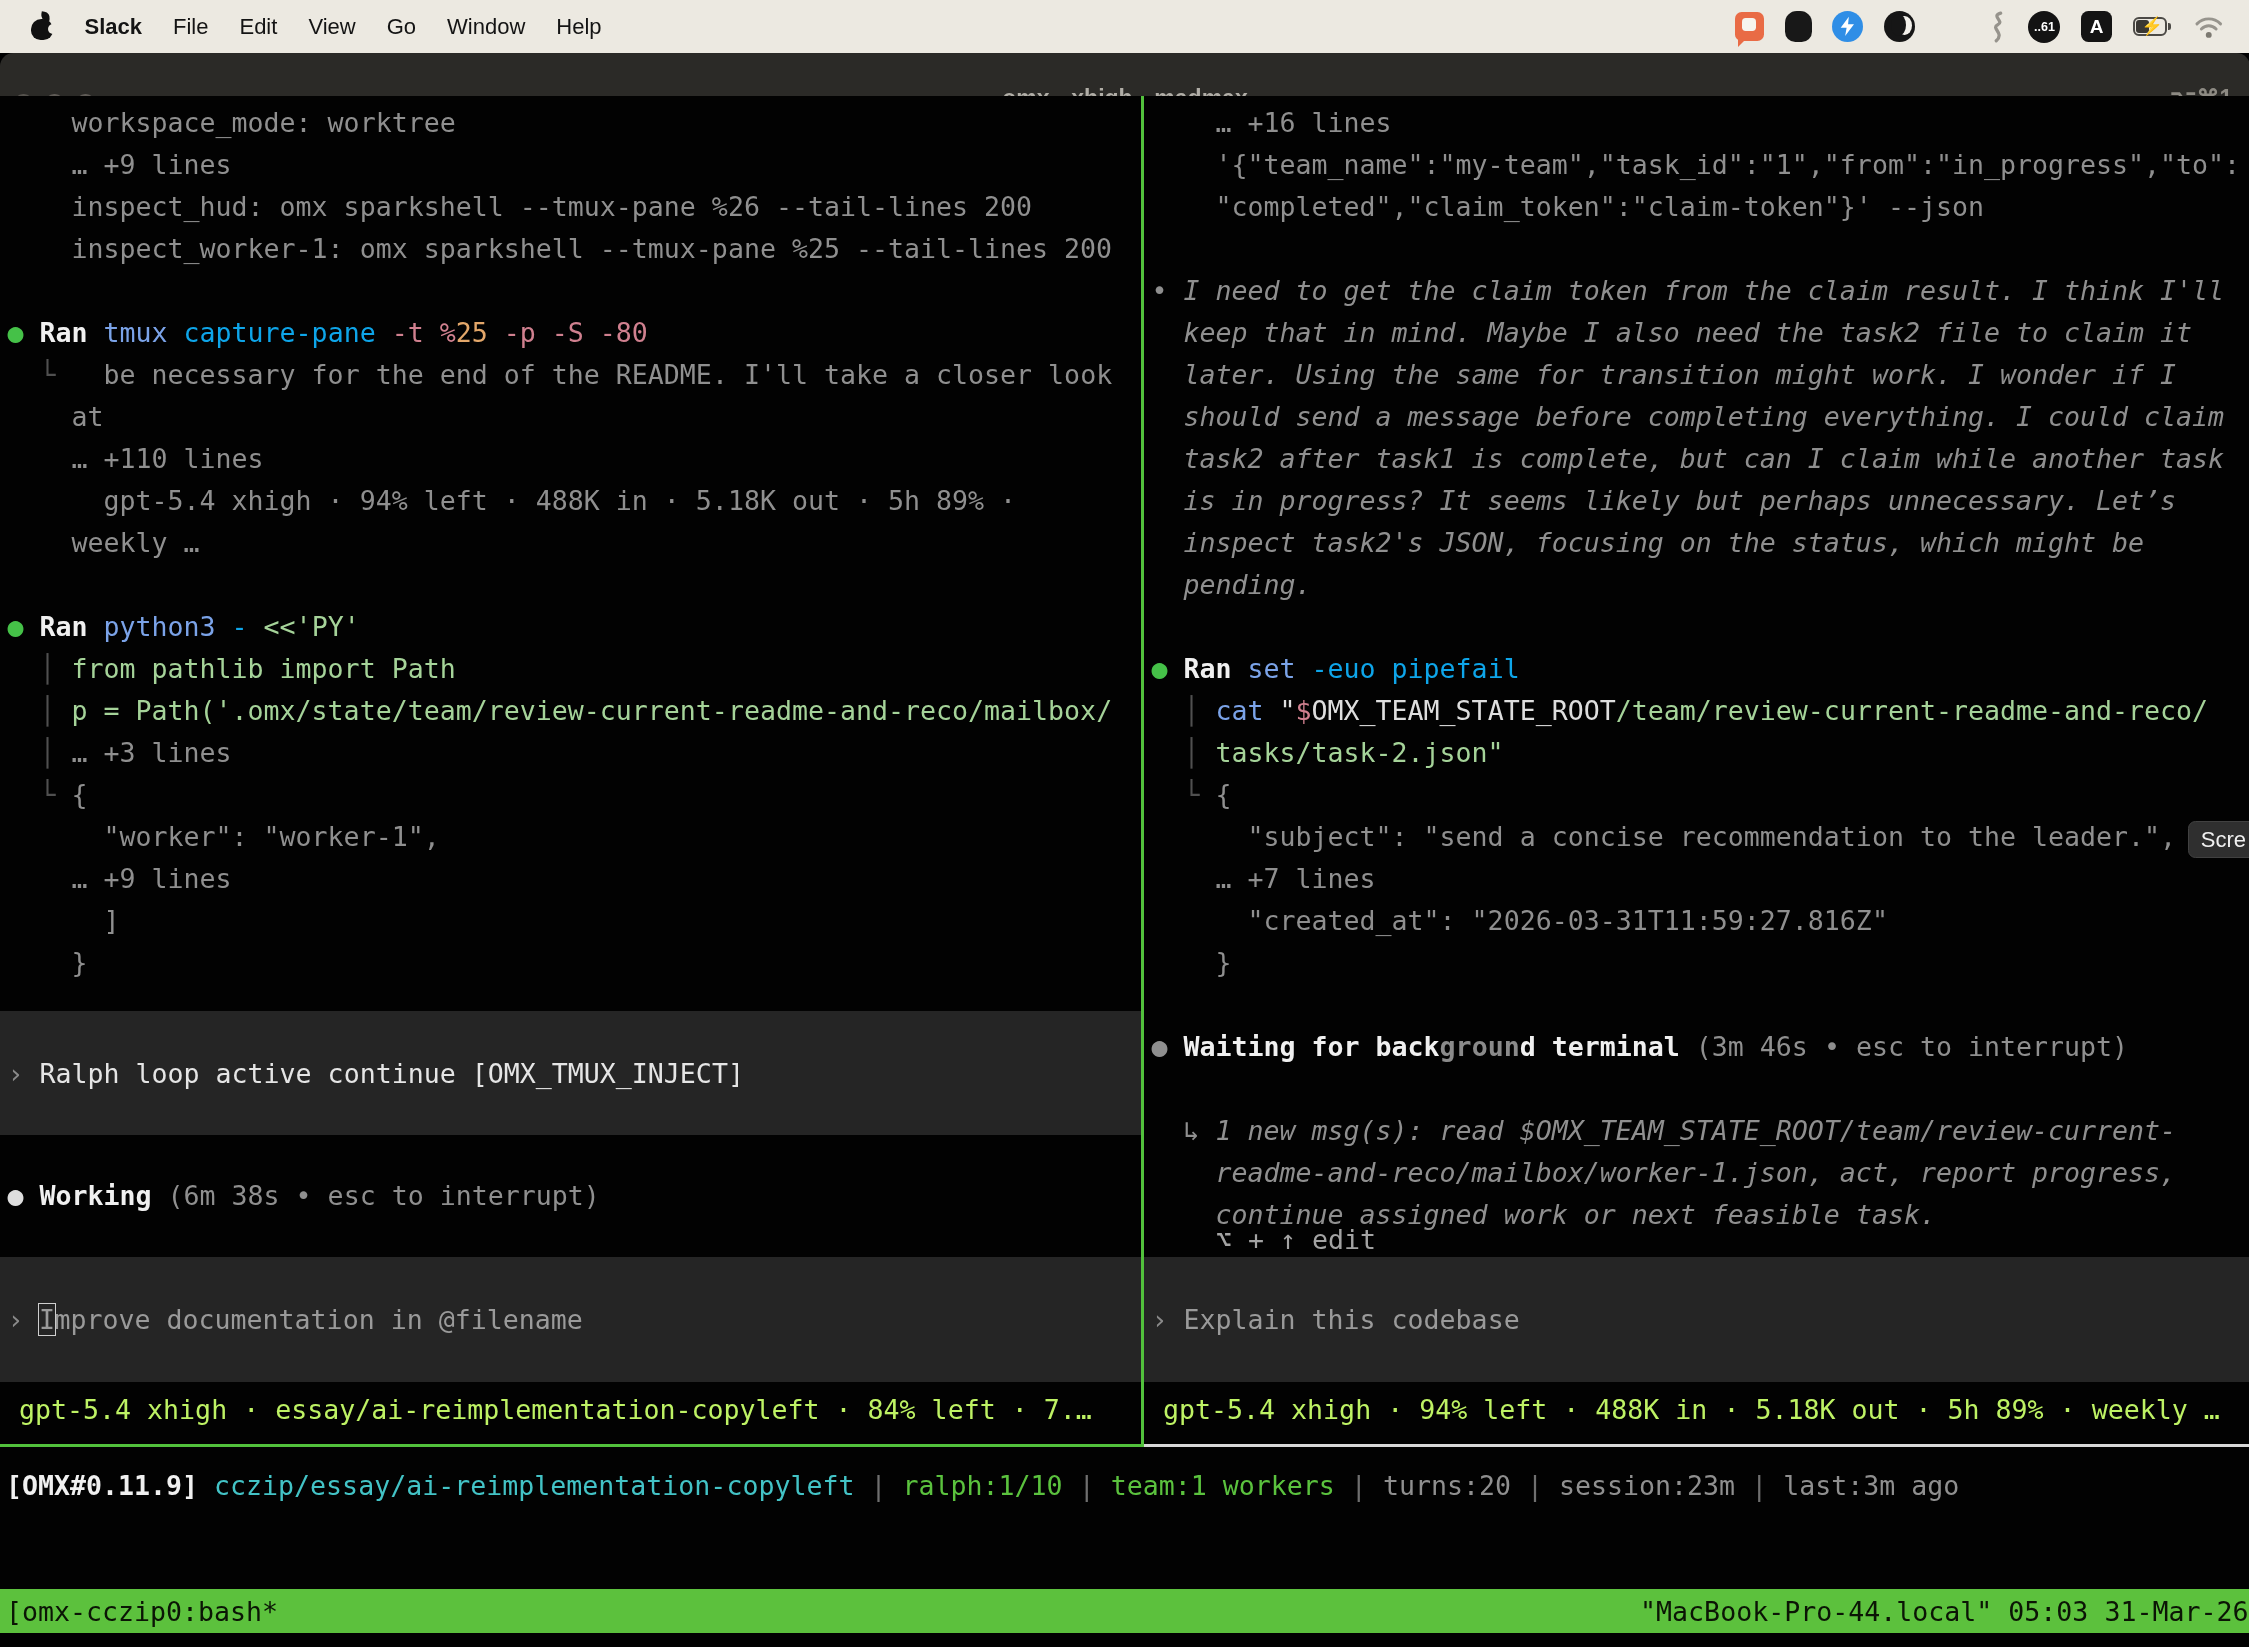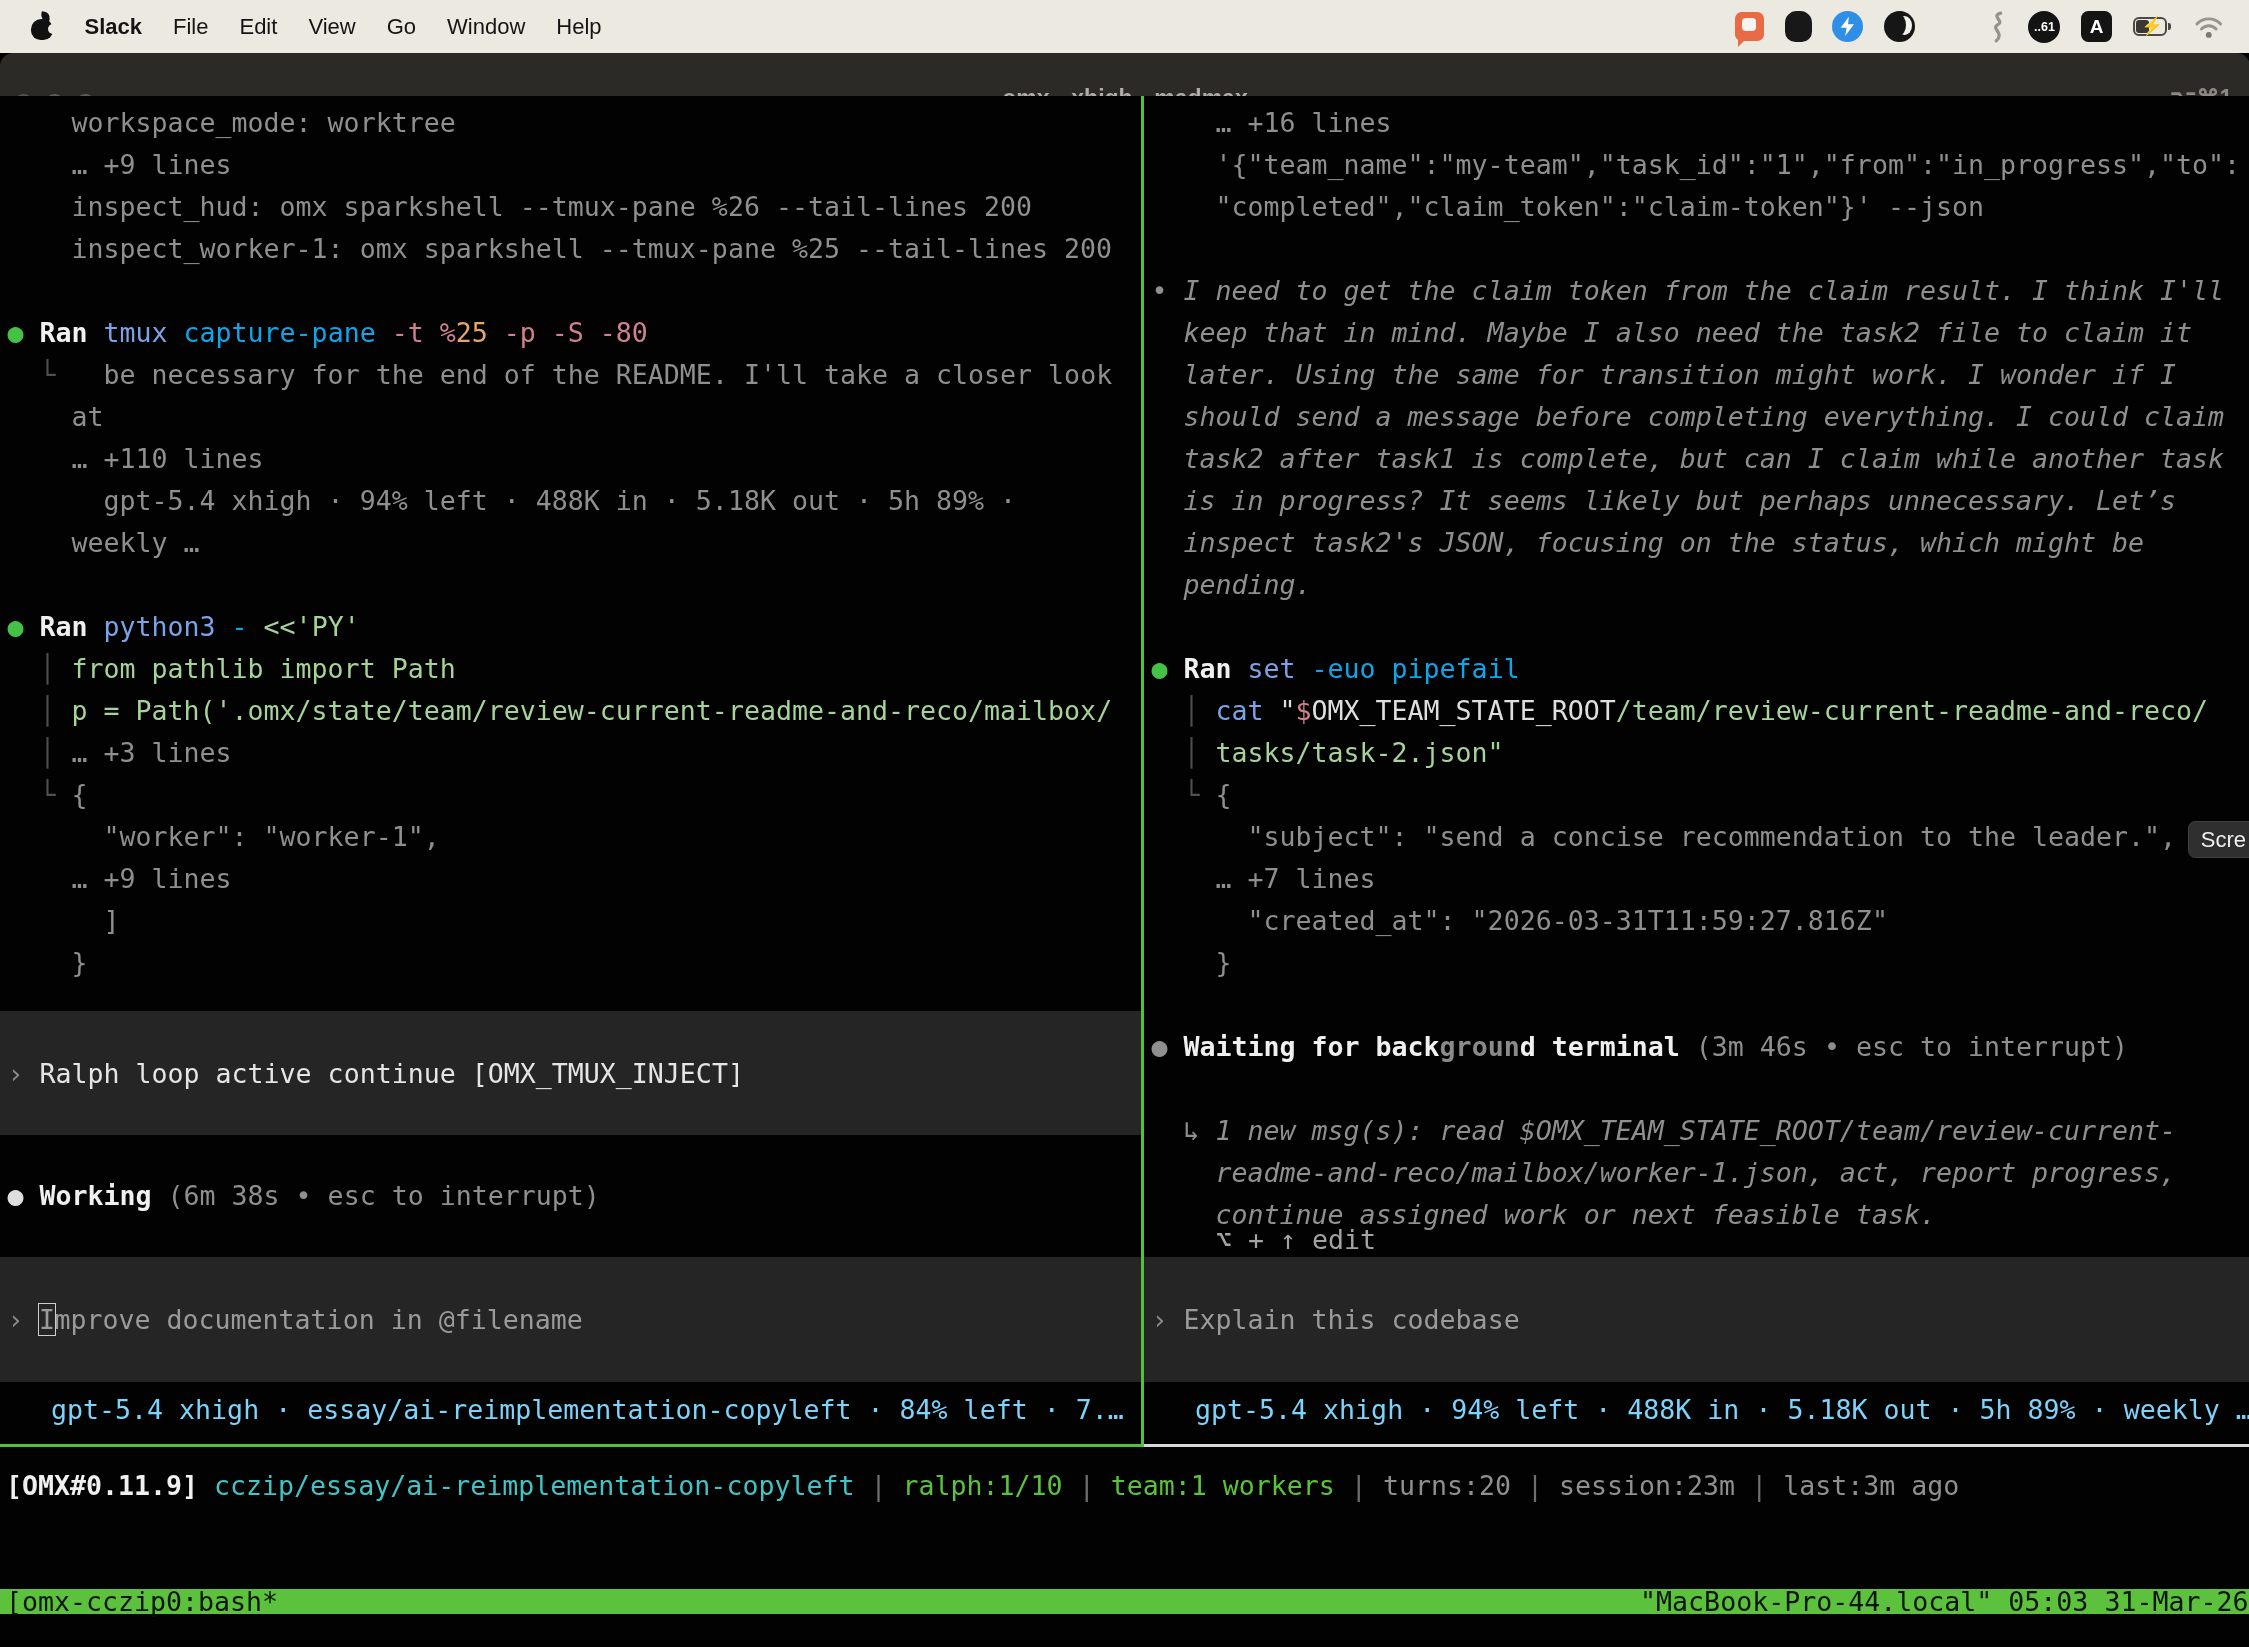--- a/index.html
+++ b/index.html
@@ -72,24 +72,24 @@
   .strip{position:absolute;left:0;right:0;background:var(--strip-bg);display:flex;align-items:center;white-space:pre}
   .strip-ralph{top:915px;height:124px}
   .strip-input{top:1161px;height:125px}
   .prompt{color:#8a8a8a;padding-left:7.4px}
   .ralph-text{color:#e5e5e5}
   .input-text{color:#9a9a9a}
   .cursor{border:1.5px solid #cfcfcf;margin:-1.5px;color:#9a9a9a}
   .abs-line{position:absolute;left:0;right:4px;height:42px;line-height:42px;white-space:pre;padding-left:7.4px}
   .working-line{top:1079px}
   .edit-line{top:1123px;color:#a3a3a3;padding-left:72px}
-  .pane-status{top:1293px;color:#7dd3fc;padding-left:51px}
+  .pane-status{top:1293px;color:#bef264;padding-left:19px}
 
   .omx-status{position:absolute;left:0;top:1369px;width:2250px;height:42px;line-height:42px;white-space:pre;padding-left:5.9px}
-  .tmux-bar{position:absolute;left:0;top:1493px;width:2250px;height:25px;background:var(--tmux-green);color:#0b1505;display:flex;align-items:center;white-space:pre}
+  .tmux-bar{position:absolute;left:0;top:1493px;width:2250px;height:44px;background:var(--tmux-green);color:#0b1505;display:flex;align-items:center;white-space:pre}
   .tmux-left{padding-left:5.9px}
   .tmux-right{margin-left:auto;padding-right:1.5px}
 
   .tooltip{position:absolute;left:2188px;top:725px;width:81px;height:37px;background:#2f2f2f;border:0.7px solid #414141;border-radius:7.4px;color:#f0f0f0;font-family:"Liberation Sans",sans-serif;font-size:22px;line-height:35px;padding-left:11.8px;white-space:pre}
 </style>
 </head>
 <body>
 
 <div class="menubar">
   <div class="apple">

